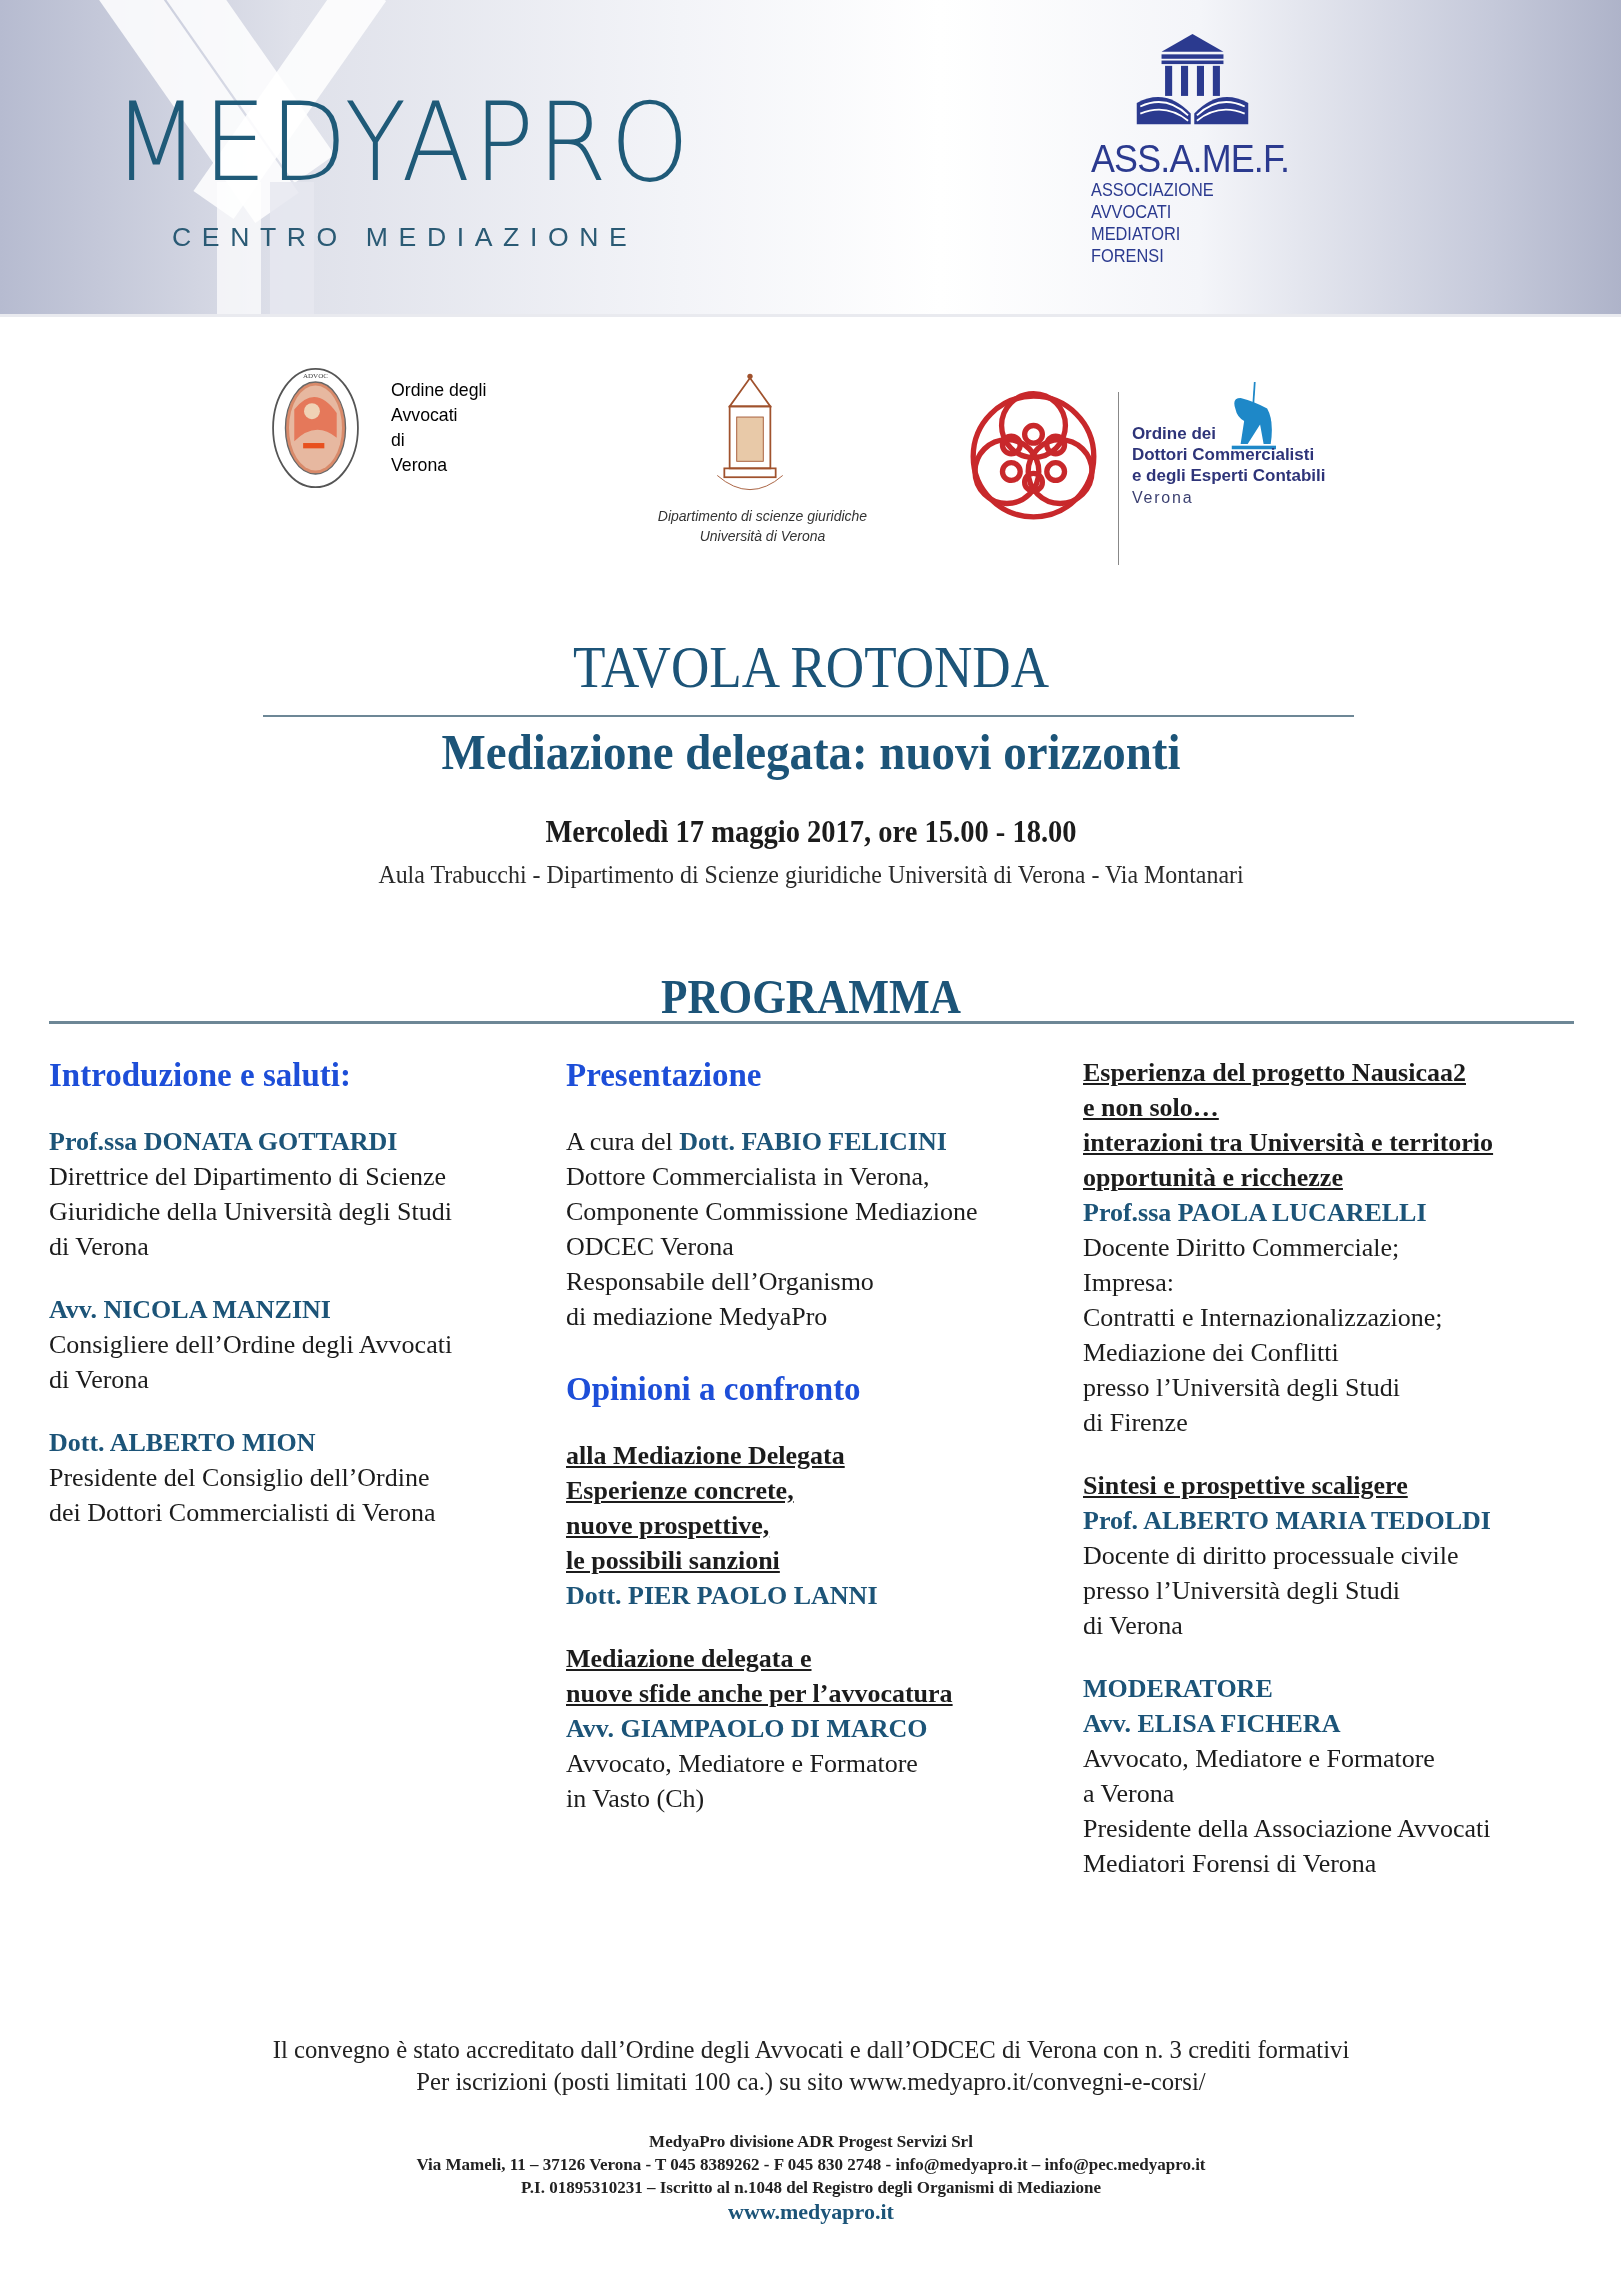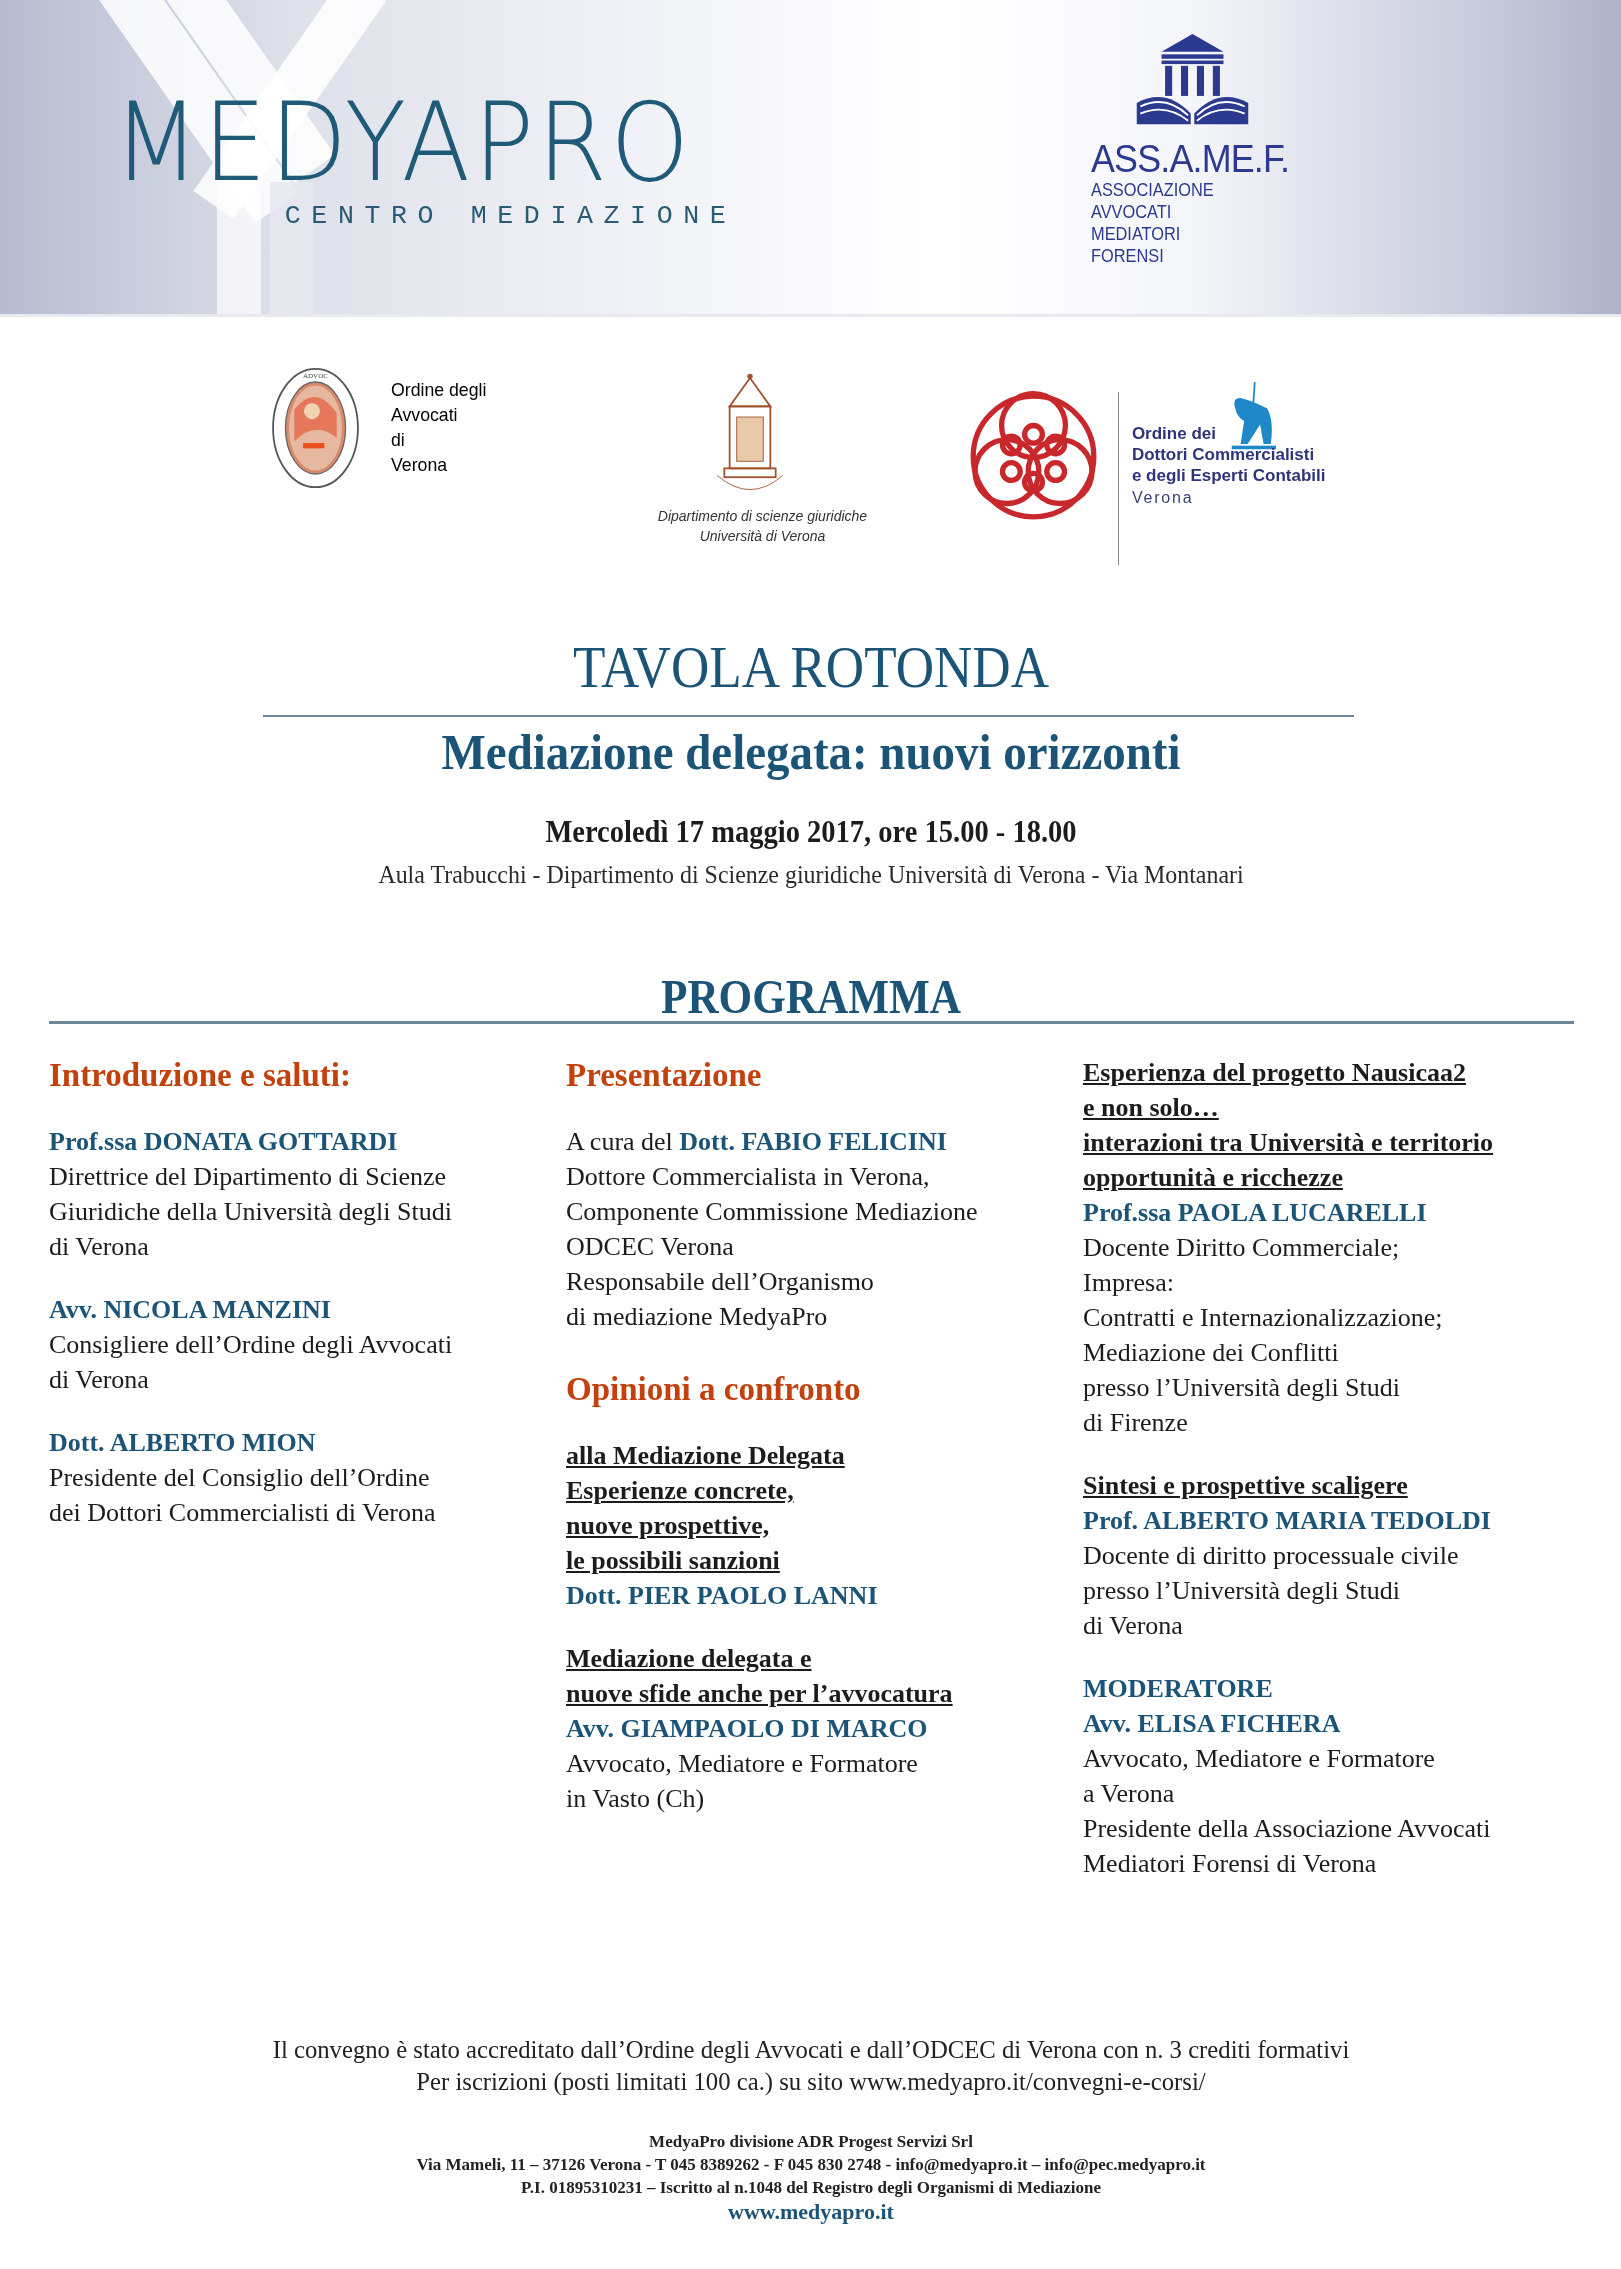--- a/index.html
+++ b/index.html
@@ -20,22 +20,22 @@
   .header .stripe.s5 { left: 270px; top: 182px; width: 44px; height: 142px; background: rgba(230,232,240,0.85); }
   .header .bottom-line { position: absolute; left: 0; bottom: 0; width: 100%; height: 2.7px; background: #e9eaef; }
 
   .medyapro-logo { position: absolute; left: 113px; top: 89px; }
   .medyapro-title {
     font-family: "DejaVu Sans", sans-serif; font-weight: 200; font-size: 108px;
     color: #1f5a78; letter-spacing: 3.5px; line-height: 1; font-stretch: condensed;
     -webkit-text-stroke: 0px; transform: scaleX(0.93); transform-origin: left;
   }
   .medyapro-sub {
-    font-family: Liberation Mono, monospace; font-size: 26.6px; color: #2a5a74;
-    letter-spacing: 10.6px; margin-top: 4px; margin-left: 59px; font-weight: 300; text-align: right;
+    font-family: Liberation Sans, sans-serif; font-size: 26.6px; color: #2a5a74;
+    letter-spacing: 10.6px; margin-top: 25px; margin-left: 59px; font-weight: 300;
   }
 
   .assamef { position: absolute; left: 1091px; top: 32px; width: 213px; }
   .assamef-icon { display: block; margin-left: 44px; }
   .assamef-title { font-family: "Liberation Sans", sans-serif; font-size: 39px; color: #2b3a8f; letter-spacing: -0.9px; line-height: 1; margin-top: 10.6px; transform: scaleX(0.92); transform-origin: left; }
   .assamef-lines { margin-top: 1px; }
   .assamef-line { font-family: "Liberation Sans", sans-serif; font-size: 18.6px; color: #2b3a8f; line-height: 22px; transform: scaleX(0.88); transform-origin: left; }
 
   
   .partners { position: absolute; left: 0; top: 355px; width: 1622px; height: 222px; }
@@ -65,21 +65,21 @@
   .venue { position: absolute; left: 0; top: 860px; width: 1622px; text-align: center; font-size: 26px; color: #2a2a2a; transform: scaleX(0.92); }
 
   .programma { position: absolute; left: 0; top: 973px; width: 1622px; text-align: center; font-weight: bold; font-size: 48px; color: #1c5478; line-height: 1; transform: scaleX(0.9); }
   .rule2 { position: absolute; left: 49px; top: 1021px; width: 1525px; height: 2.7px; background: #6d8796; }
 
   
   .col { position: absolute; top: 1055px; font-size: 26px; line-height: 35px; color: #1c1c1c; }
   .col.c1 { left: 49px; width: 497px; }
   .col.c2 { left: 566px; width: 514px; }
   .col.c3 { left: 1083px; width: 514px; }
-  .sec-head { font-weight: bold; font-size: 33px; color: #c2410c; line-height: 41px; }
+  .sec-head { font-weight: bold; font-size: 33px; color: #1d4ed8; line-height: 41px; }
   .speaker { font-weight: bold; color: #1c5478; }
   .topic { font-weight: bold; color: #1c1c1c; text-decoration: underline; }
   .line { display: block; white-space: nowrap; }
   .gap-s { height: 28px; }
   .gap-m { height: 35px; }
 
   
   .accr { position: absolute; left: 0; top: 2034px; width: 1622px; text-align: center; font-size: 26px; line-height: 32px; color: #222; transform: scaleX(0.95); }
   .company { position: absolute; left: 0; top: 2130px; width: 1622px; text-align: center; font-weight: bold; font-size: 17px; line-height: 23px; color: #222; }
   .company .web { color: #1c5478; font-size: 22px; line-height: 25px; }

